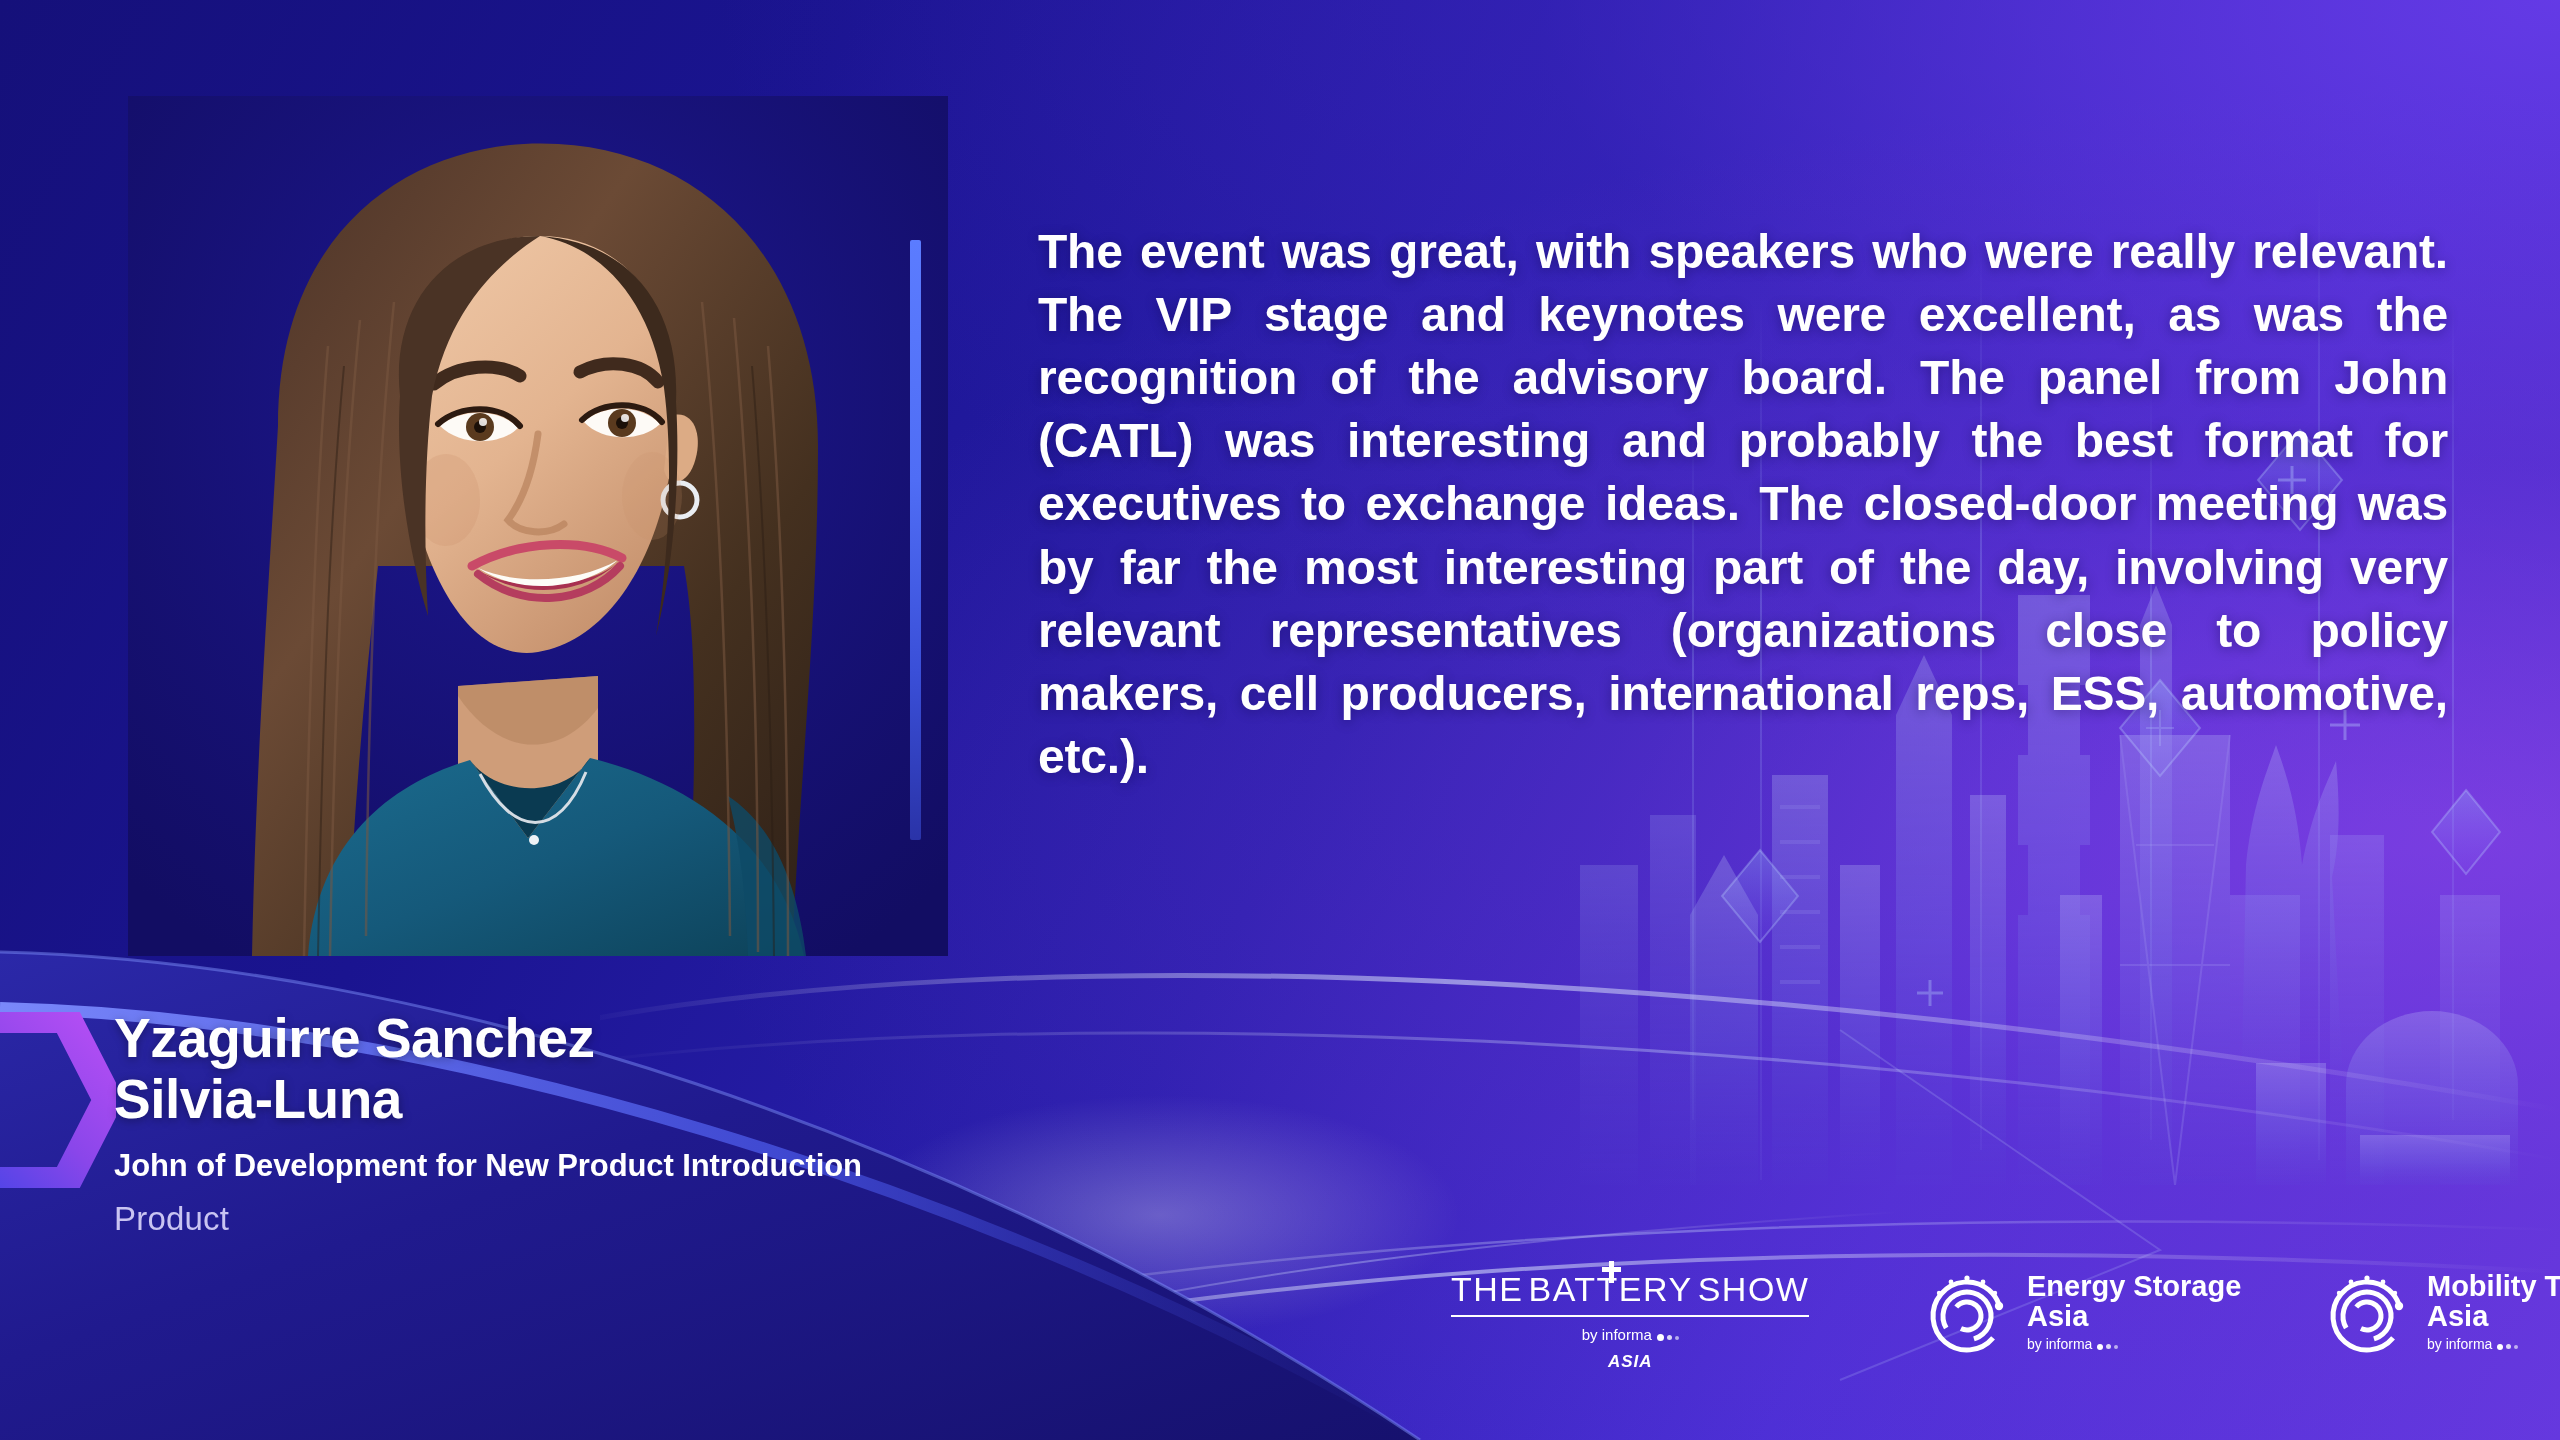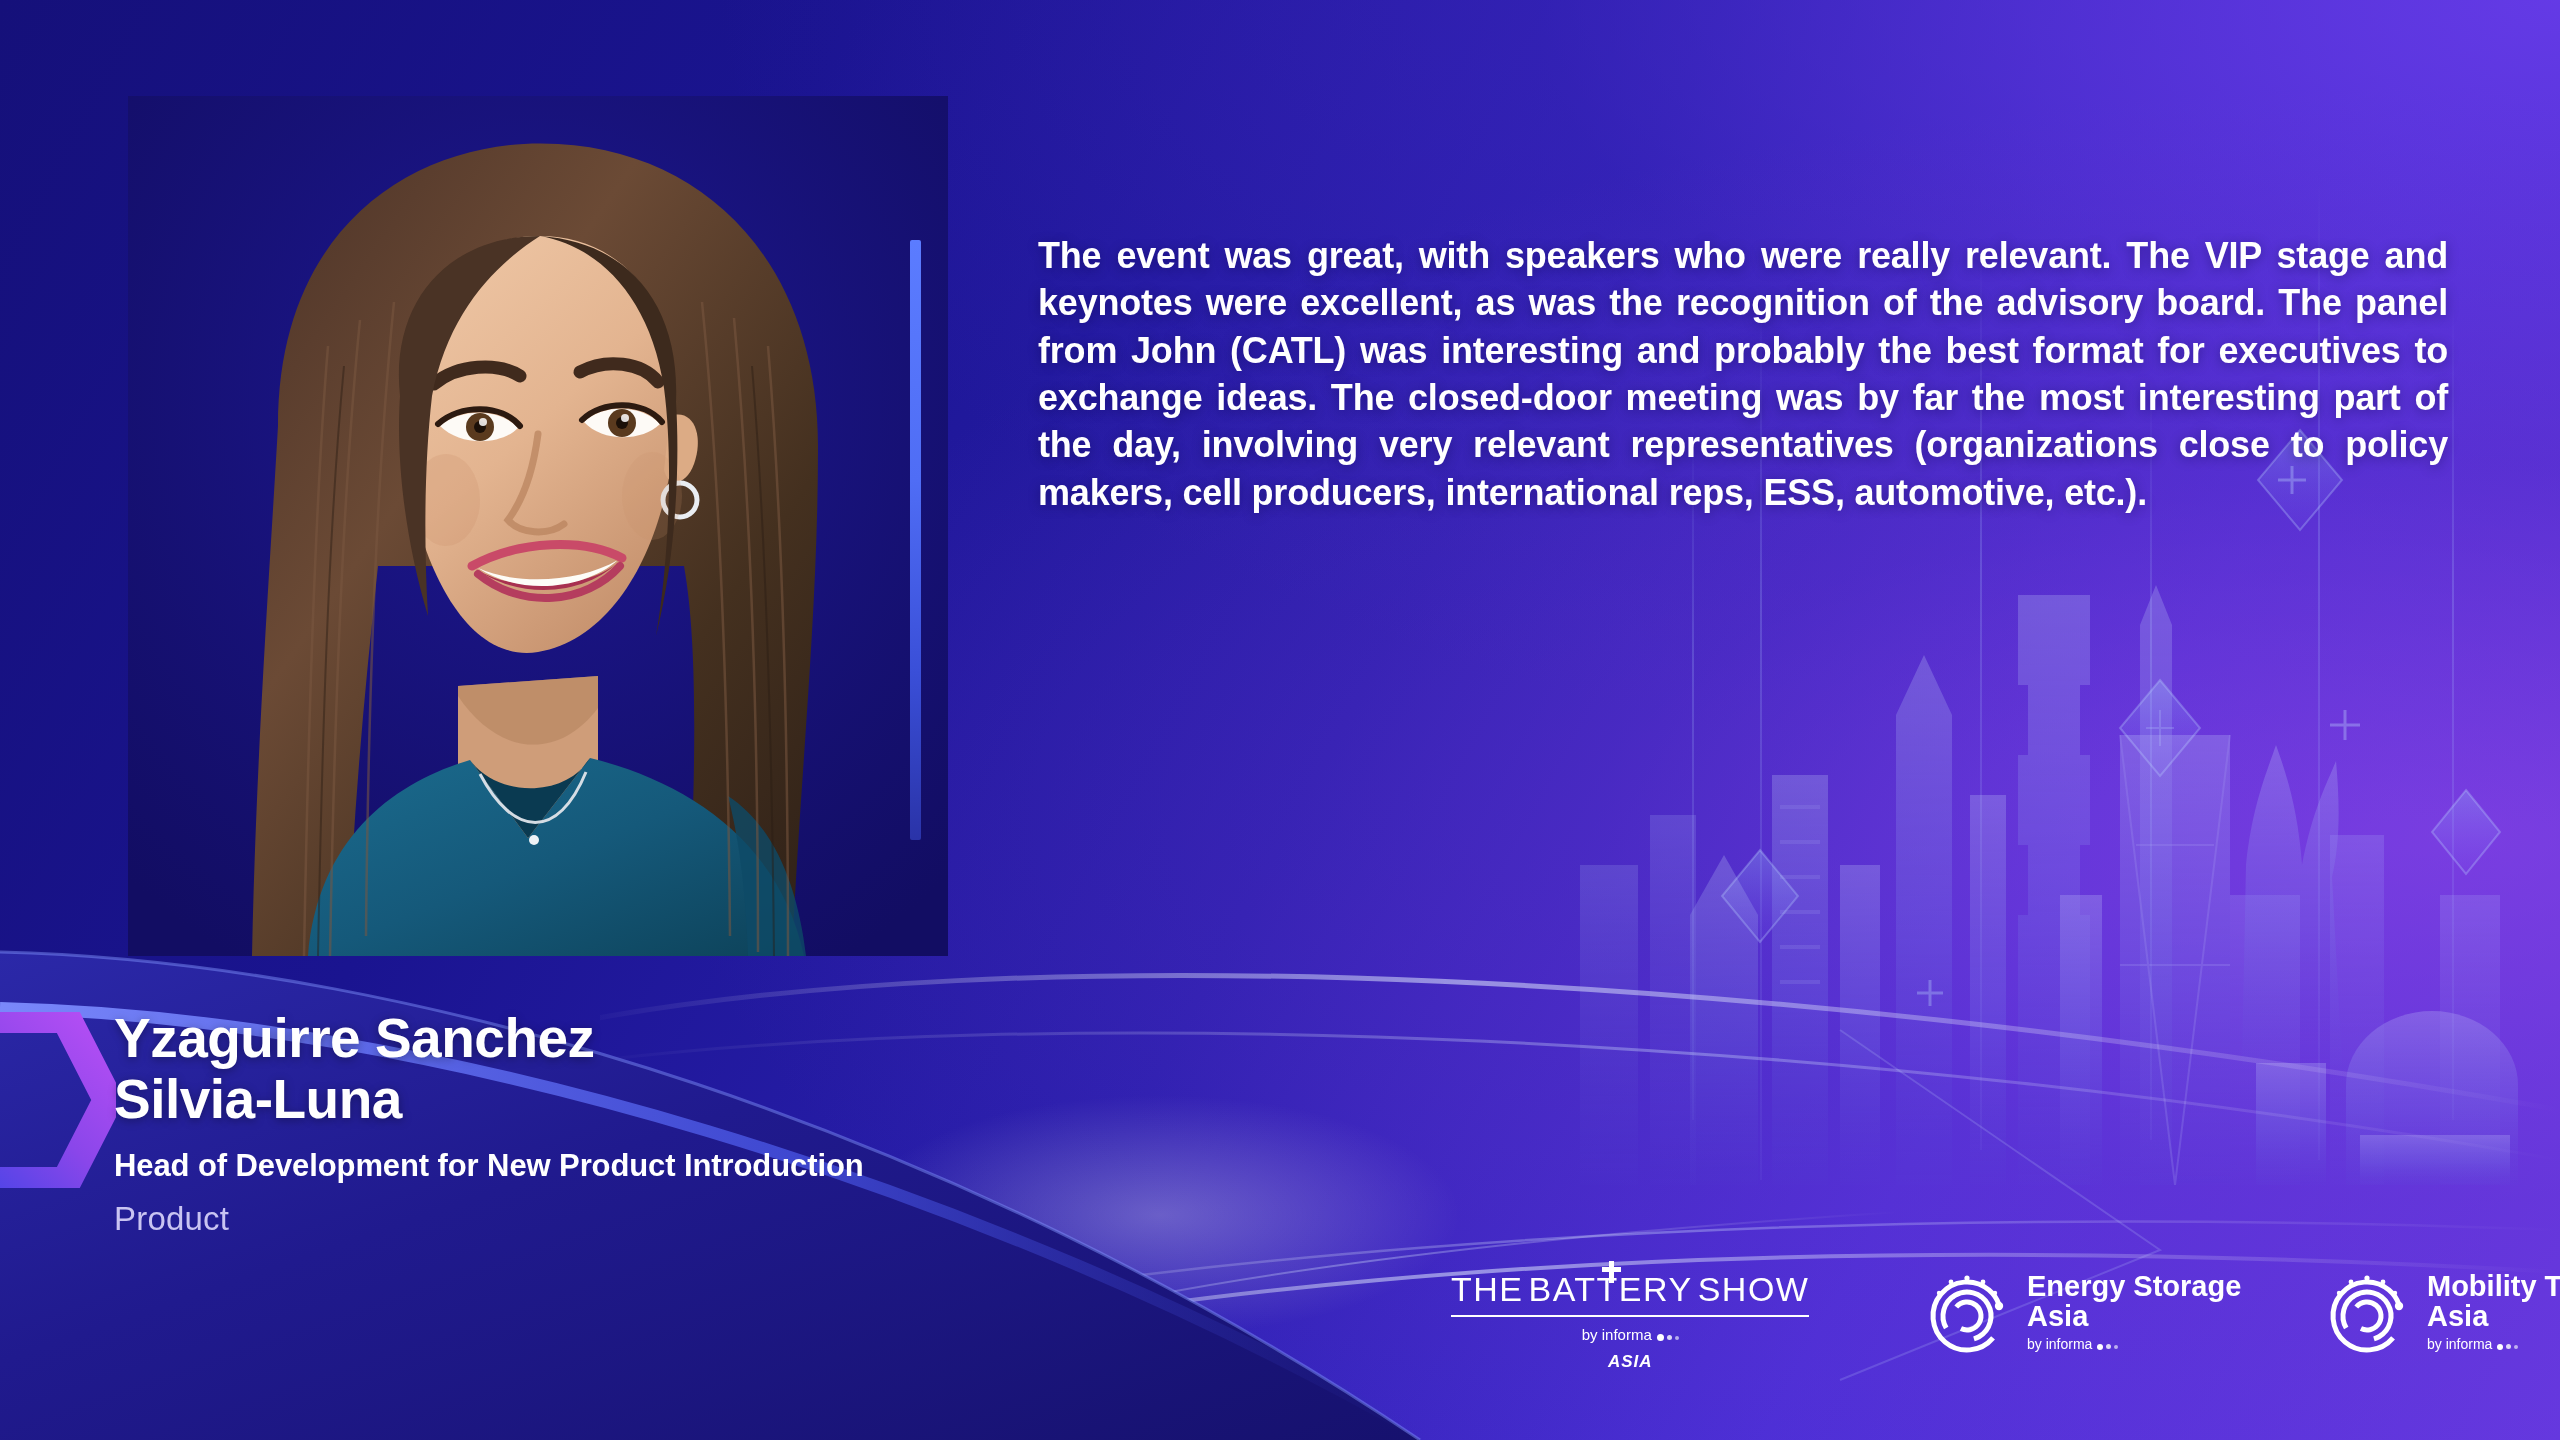--- a/index.html
+++ b/index.html
@@ -31,22 +31,22 @@
 
   
   .speaker{position:absolute;left:114px;top:1008px;width:1060px;color:#fff;}
   .sp-name{font-size:55px;font-weight:700;line-height:1.1;letter-spacing:-.5px;text-shadow:0 2px 10px rgba(0,0,0,.35);}
   .sp-role{margin-top:18px;font-size:31px;font-weight:700;line-height:1.2;letter-spacing:-.1px;}
   .sp-org{margin-top:16px;font-size:33px;font-weight:400;color:#c9c4f2;letter-spacing:.2px;}
 
   
   .quote-bar{position:absolute;left:910px;top:240px;width:11px;height:600px;border-radius:2px;
     background:linear-gradient(180deg,#5b7cff 0%,#4f6df5 40%,#3a4fd8 72%,#2a33a8 100%);}
-  .quote{position:absolute;left:1038px;top:232px;width:1410px;color:#fff;
-    font-size:36px;line-height:1.315;font-weight:600;text-align:justify;letter-spacing:-.2px;
+  .quote{position:absolute;left:1038px;top:220px;width:1410px;color:#fff;
+    font-size:48px;line-height:1.315;font-weight:600;text-align:justify;letter-spacing:-.2px;
     text-shadow:0 2px 12px rgba(10,5,60,.4);}
   .quote span{display:inline;}
 
   
   .logos{position:absolute;left:1441px;bottom:40px;width:1160px;height:150px;}
   .logo{position:absolute;display:flex;align-items:center;color:#fff;}
 
   .tbs{left:10px;top:22px;flex-direction:column;align-items:center;}
   .tbs-main{font-size:34px;letter-spacing:1.5px;line-height:1;white-space:nowrap;display:flex;align-items:baseline;}
   .tbs-thin{font-weight:300;}
@@ -304,21 +304,21 @@
   <div class="quote-bar"></div>
   <div class="quote">
     <span>The event was great, with speakers who were really relevant. The VIP stage and keynotes were excellent, as was the recognition of the advisory board. The panel from John (CATL) was interesting and probably the best format for executives to exchange ideas. The closed-door meeting was by far the most interesting part of the day, involving very relevant representatives (organizations close to policy makers, cell producers, international reps, ESS, automotive, etc.).</span>
   </div>
 
   <div class="speaker">
     <div class="sp-name">
       <div>Yzaguirre Sanchez</div>
       <div>Silvia-Luna</div>
     </div>
-    <div class="sp-role">Head of Development for New Product Introduction</div>
+    <div class="sp-role">John of Development for New Product Introduction</div>
     <div class="sp-org">Product</div>
   </div>
 
   <div class="logos">
 
     <div class="logo tbs">
       <div class="tbs-main">
         <span class="tbs-thin">THE</span>
         <span class="tbs-bold">
           <span>BATTERY</span>

